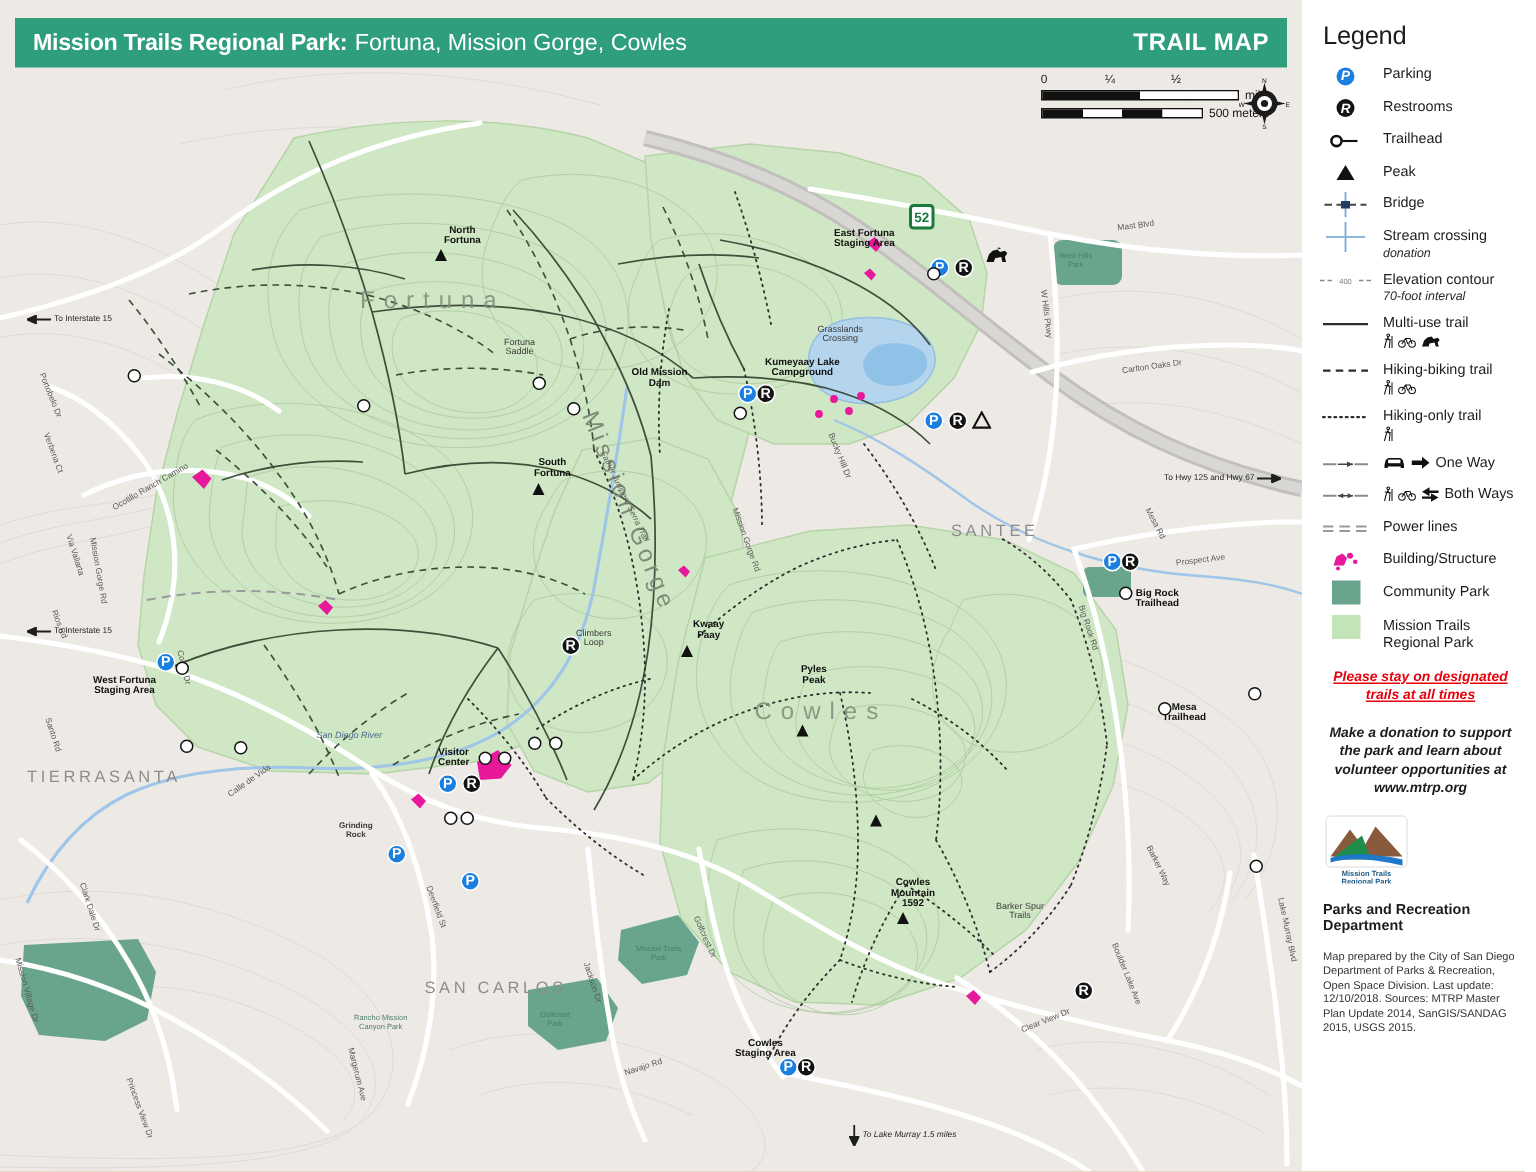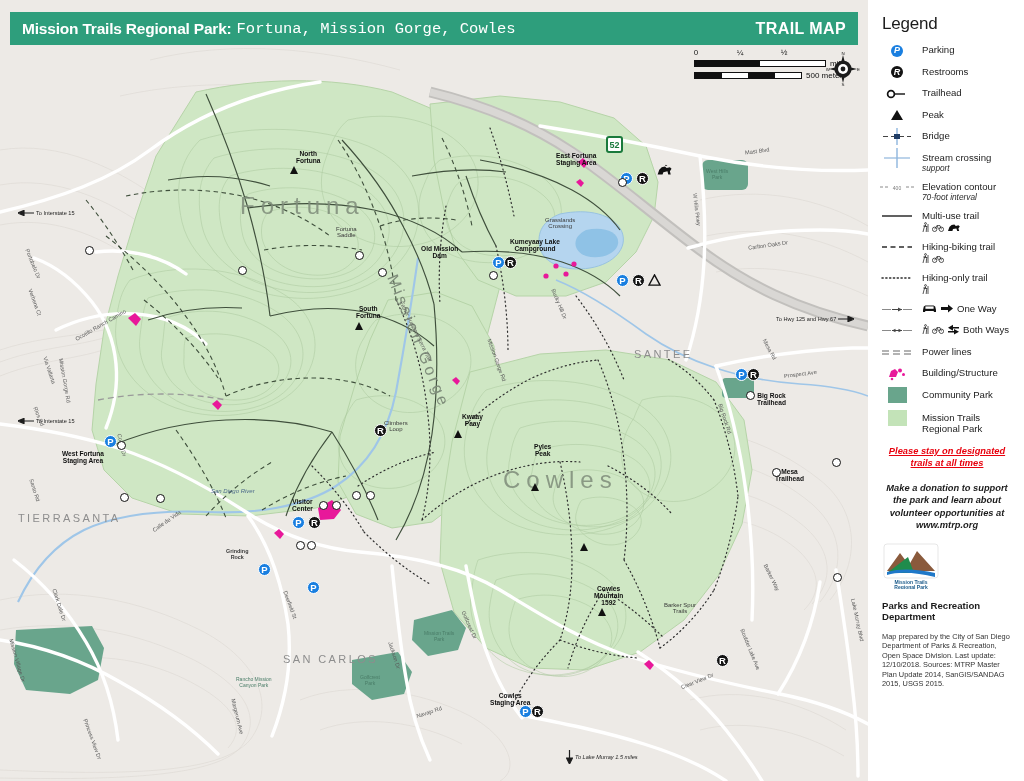--- a/index.html
+++ b/index.html
@@ -32,21 +32,21 @@
     display: flex; align-items: center;
     padding: 0 12px;
     z-index: 40;
   }
   #title-main {
     color: #ffffff; font-size: 15.5px; font-weight: bold;
     letter-spacing: -0.2px; white-space: nowrap;
   }
   #title-sub {
     color: #ffffff; font-size: 15.5px; font-weight: normal;
-    margin-left: 5px; white-space: nowrap; font-family: Liberation Mono, monospace;
+    margin-left: 5px; white-space: nowrap;
   }
   #title-right {
     margin-left: auto; color: #ffffff;
     font-size: 16px; font-weight: bold; letter-spacing: 0.4px;
   }
 
   
   #scalebar { position: absolute; left: 694px; top: 48px; z-index: 35; }
   .sb-ticks { position: relative; height: 11px; width: 132px; }
   .sb-ticks span {
@@ -126,21 +126,21 @@
   }
 
   
   .mlabel {
     position: absolute; z-index: 20;
     font-size: 6px; color: #3a3a3a; white-space: nowrap;
     pointer-events: none;
   }
   .mlabel.bold { font-weight: bold; color: #101010; font-size: 6.6px; }
   .mlabel.area {
-    font-size: 24px; color: #7e8c7a; letter-spacing: 6px;
+    font-size: 16px; color: #7e8c7a; letter-spacing: 6px;
     font-weight: normal; opacity: 0.85;
   }
   .mlabel.hood {
     font-size: 11px; color: #8d8d8d; letter-spacing: 2.4px; font-weight: normal;
   }
   .mlabel.road { color: #5a5a5a; font-size: 5.6px; }
   .mlabel.park-sm { color: #4a7d68; font-size: 5px; }
   .mlabel.ctr { text-align: center; white-space: pre-line; }
 
   
@@ -653,21 +653,21 @@
     
     <div class="leg-row">
       <span class="leg-sym">
         <svg width="32" height="20" viewBox="0 0 32 20">
           <path d="M16 0 L16 20" stroke="#7aa8d8" stroke-width="1.2"></path>
           <path d="M3 10 L29 10" stroke="#8fb6dd" stroke-width="1.2"></path>
         </svg>
       </span>
       <span>
         <div class="leg-text">Stream crossing</div>
-        <div class="leg-sub">support</div>
+        <div class="leg-sub">donation</div>
       </span>
     </div>
 
     
     <div class="leg-row">
       <span class="leg-sym">
         <svg width="36" height="10" viewBox="0 0 36 10">
           <path d="M1 5 L9 5" stroke="#8a8a8a" stroke-width="1" stroke-dasharray="3 2"></path>
           <text x="18" y="7.5" font-size="5" fill="#7a7a7a" text-anchor="middle" font-family="Liberation Sans, sans-serif">400</text>
           <path d="M27 5 L35 5" stroke="#8a8a8a" stroke-width="1" stroke-dasharray="3 2"></path>

